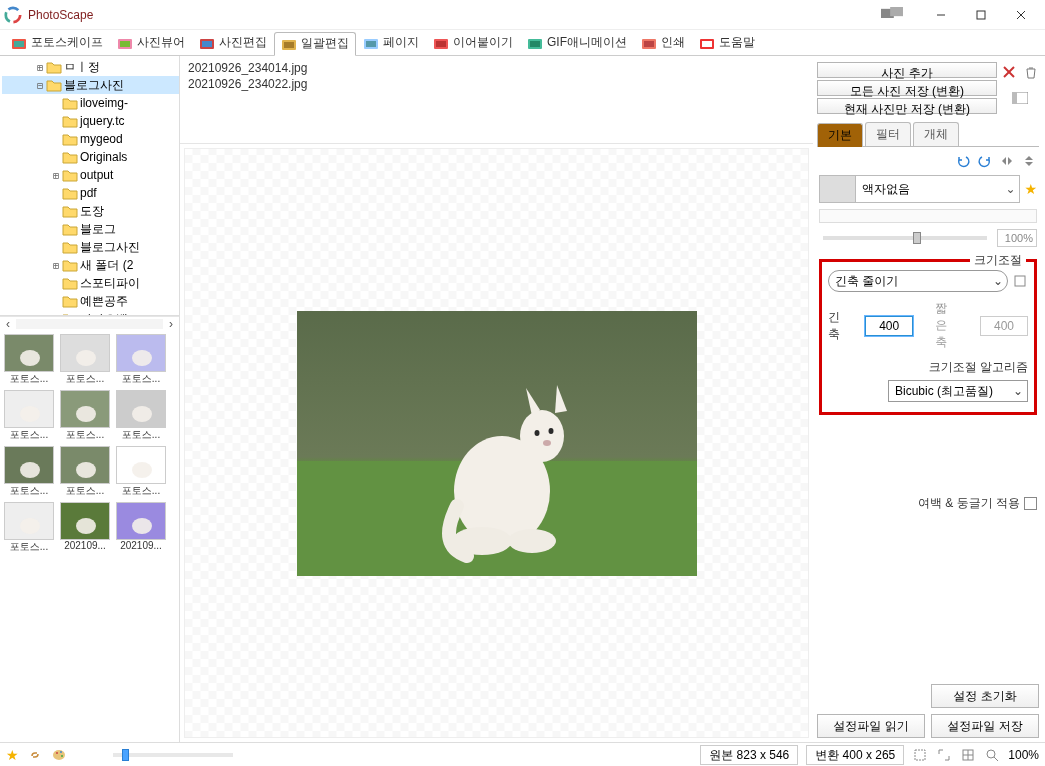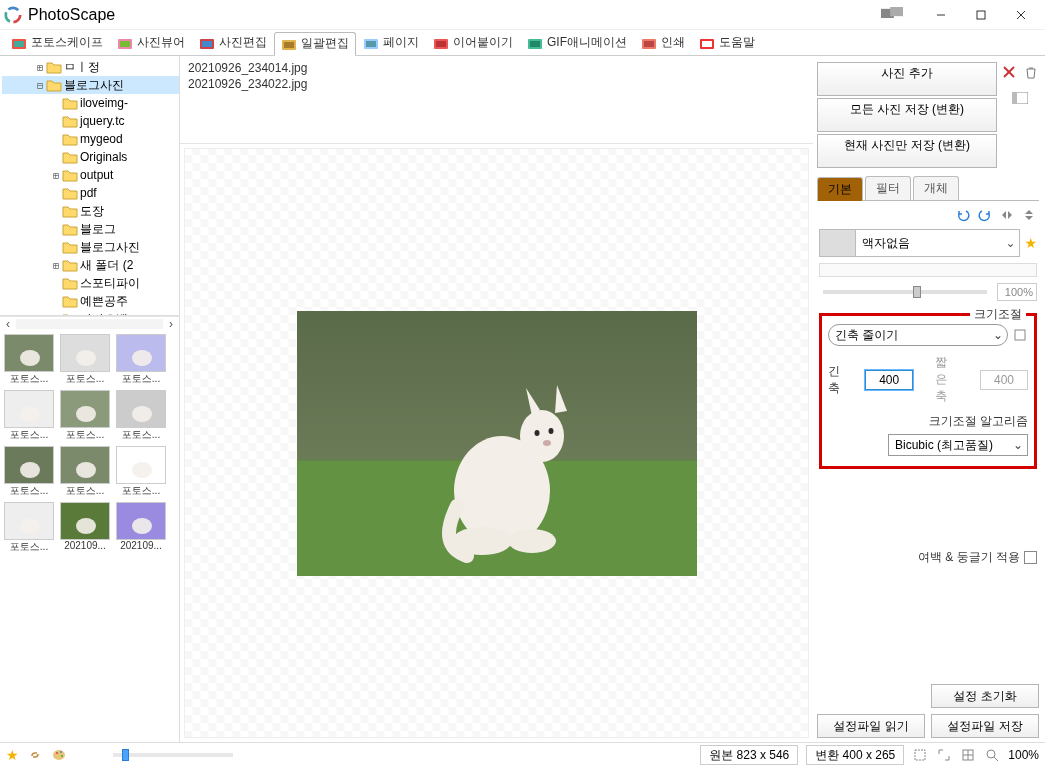--- a/index.html
+++ b/index.html
@@ -1,21 +1,21 @@
 <!DOCTYPE html>
 <html><head>
 <meta charset="utf-8">
 <style>
   * { box-sizing: border-box; margin: 0; padding: 0; font-family: "Segoe UI", "Malgun Gothic", sans-serif; }
   body { width: 1045px; height: 766px; background: #fff; font-size: 12px; color: #000; overflow: hidden; position: relative; }
 
   
   .titlebar { height: 30px; display: flex; align-items: center; padding: 0 4px; border-bottom: 1px solid #eee; }
   .titlebar .logo { width: 18px; height: 18px; margin-right: 6px; display: inline-flex; align-items:center; justify-content:center; }
-  .titlebar .title { flex: 1; color: #000000; font-size: 16px; }
+  .titlebar .title { flex: 1; color: #7f1d1d; font-size: 12px; }
   .titlebar .winbtns { display: flex; gap: 0; }
   .titlebar .winbtn { width: 40px; height: 28px; display: flex; align-items: center; justify-content: center; color: #333; }
   .titlebar .icn-monitors { width: 22px; height: 16px; margin-right: 18px; opacity:.7; }
 
   
   .toolbar { height: 26px; display: flex; align-items: center; border-bottom: 1px solid #ccc; padding-left:4px; }
   .toolbar .tab { display:flex; align-items:center; gap:4px; height:24px; padding:0 6px; border:1px solid transparent; font-size:12px; color:#333; white-space:nowrap; }
   .toolbar .tab.active { background:#fff; border:1px solid #bbb; border-bottom:1px solid #fff; position:relative; top:1px; border-radius:3px 3px 0 0; }
   .tab .tico { width:16px; height:14px; display:inline-block; }
 
@@ -39,21 +39,21 @@
   .thumb .img { width:50px; height:38px; border:1px solid #ccc; background:#eee; display:flex; align-items:center; justify-content:center; overflow:hidden; }
   .thumb .cap { font-size:10px; color:#333; width:50px; overflow:hidden; text-overflow:ellipsis; white-space:nowrap; text-align:center; }
 
   .center { flex:1; display:flex; flex-direction:column; }
   .filelist { height:88px; padding:4px 8px; font-size:12px; color:#333; border-bottom:1px solid #e5e5e5; }
   .filelist div { line-height:16px; }
   .canvas-wrap { flex:1; background: repeating-conic-gradient(#f7f7f7 0% 25%, #ffffff 0% 50%) 50% / 16px 16px; display:flex; align-items:center; justify-content:center; margin:4px 4px 4px 4px; border:1px solid #eee; }
   .canvas { width:400px; height:265px; background:#6a7d52; position:relative; overflow:hidden; }
 
   .right { width:232px; display:flex; flex-direction:column; padding:4px 6px 4px 4px; }
-  .rbtn { display:block; width:180px; height:34px; margin:2px 0; border:1px solid #b5b5b5; background:linear-gradient(#fff,#efefef); font-size:12px; text-align:center; line-height:20px; }
+  .rbtn { display:block; width:180px; height:16px; margin:2px 0; border:1px solid #b5b5b5; background:linear-gradient(#fff,#efefef); font-size:12px; text-align:center; line-height:20px; }
   .r-top { display:flex; align-items:flex-start; gap:4px; }
   .r-top .side-icons { display:flex; flex-direction:column; gap:6px; align-items:center; padding-top:2px; }
   .r-top .side-icons.col2 { flex-direction:row; }
 
   .rtabs { display:flex; border-bottom:1px solid #bbb; margin-top:6px; }
   .rtab { padding:3px 10px; font-size:12px; border:1px solid #bbb; border-bottom:none; background:#f4f4f4; margin-right:2px; border-radius:3px 3px 0 0; color:#555; }
   .rtab.active { background:#a16207; color:#000; position:relative; top:1px; }
 
   .panel { padding:6px 2px; display:flex; flex-direction:column; gap:6px; }
   .iconrow { display:flex; justify-content:flex-end; gap:6px; }

